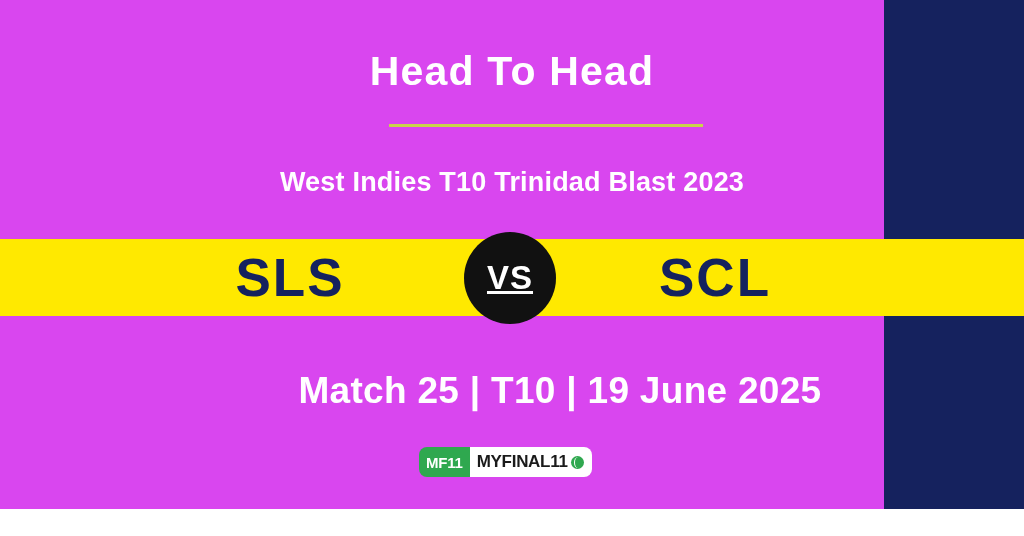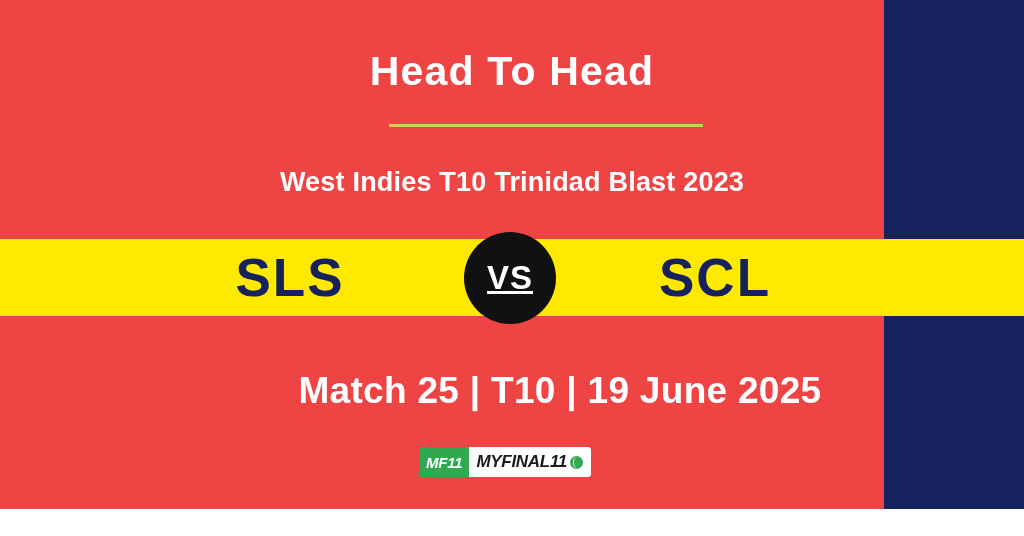--- a/index.html
+++ b/index.html
@@ -10,21 +10,21 @@
     width: 1024px;
     height: 536px;
     background: #15225e;
     font-family: "Liberation Sans", sans-serif;
     overflow: hidden;
   }
   .page {
     position: relative;
     width: 884px;
     height: 536px;
-    background: #ef4444;
+    background: #d946ef;
   }
 
   
   .title {
     position: absolute;
     top: 48px;
     left: 0;
     width: 1024px;
     text-align: center;
     color: #ffffff;
@@ -118,23 +118,22 @@
   }
 
   
   .logo {
     position: absolute;
     top: 447px;
     left: 419px;
     height: 30px;
     display: flex;
     align-items: stretch;
-    border-radius: 3px;
+    border-radius: 8px;
     overflow: hidden;
-    font-style: italic;
   }
   .logo-mark {
     background: #2fa84f;
     color: #ffffff;
     font-size: 15px;
     font-weight: bold;
     padding: 0 7px;
     display: flex;
     align-items: center;
     letter-spacing: -0.2px;

